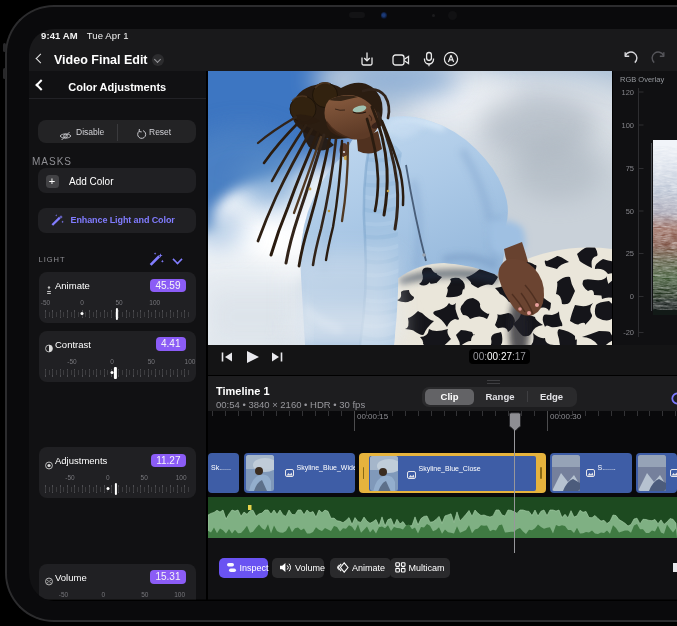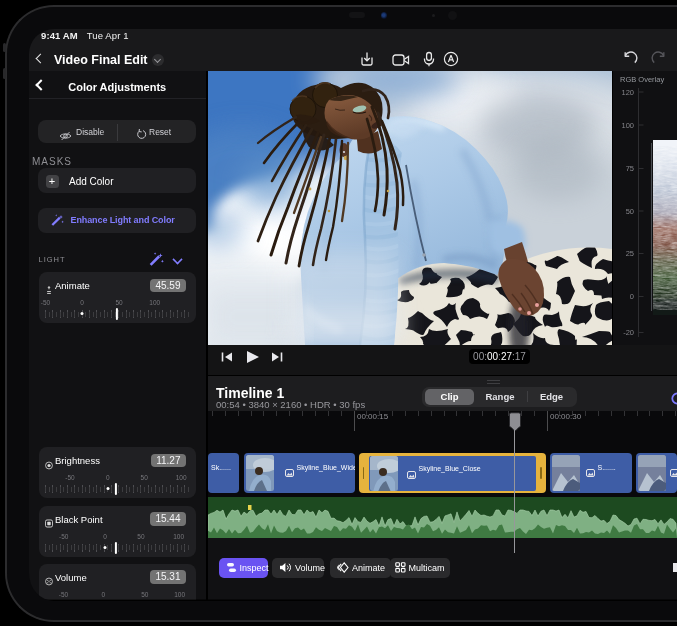--- a/index.html
+++ b/index.html
@@ -28,21 +28,21 @@
 .btnlbl{font-size:8.5px;color:#d2d2d7;}
 #masks{left:32px;top:155.5px;font-size:10px;color:#8e8e93;letter-spacing:1px;}
 #amcard{left:37.5px;top:168px;width:158px;height:25px;background:#202023;border-radius:8px;}
 #ambox{left:45.5px;top:174.5px;width:13px;height:13px;background:#424245;border-radius:3.5px;color:#fff;font-size:11px;line-height:12.5px;text-align:center;}
 #amlbl{left:69px;top:175.5px;font-size:10px;color:#fff;}
 #encard{left:37.5px;top:208px;width:158px;height:25px;background:#202023;border-radius:8px;}
 #enlbl{left:70.5px;top:215px;font-size:9px;font-weight:bold;color:#817cff;letter-spacing:-0.1px;}
 #light{left:38.5px;top:255px;font-size:7.5px;color:#8e8e93;letter-spacing:1px;}
 .scard{left:38.5px;width:157px;height:51px;background:#202023;border-radius:8px;overflow:hidden;}
 .sname{position:absolute;left:16.5px;top:8px;font-size:9.5px;color:#fff;}
-.spill{position:absolute;right:9.5px;top:6.5px;height:13.5px;background:#737373;border-radius:4px;font-size:10px;color:#f5f5f7;line-height:13.5px;padding:0 5.5px;}
+.spill{position:absolute;right:9.5px;top:6.5px;height:13.5px;background:#8b5cf6;border-radius:4px;font-size:10px;color:#f5f5f7;line-height:13.5px;padding:0 5.5px;}
 .sicon{position:absolute;}
 .sicon svg{width:100%;height:100%;}
 .ticks{position:absolute;left:6.5px;right:4px;top:38px;height:8px;background:repeating-linear-gradient(to right,#3c3c3f 0 1px,transparent 1px 3.67px),repeating-linear-gradient(to right,#4e4e52 0 1px,transparent 1px 7.34px);background-size:100% 5px,100% 8px;background-position:0 1.5px,0 0;background-repeat:repeat-x;}
 .tlab{position:absolute;top:27px;font-size:6.5px;color:#77777c;transform:translateX(-50%);}
 .sdot{position:absolute;top:40px;width:3px;height:3px;border-radius:50%;background:#fff;transform:translateX(-50%);}
 .smark{position:absolute;top:36px;width:2.2px;height:12px;border-radius:1px;background:#fff;transform:translateX(-50%);}
 </style>
 </head>
 <body>
 <div id="content">
@@ -145,49 +145,49 @@
 <span class="sname">Animate</span>
 <span class="spill">45.59</span>
 <div class="ticks"></div>
 <span class="tlab" style="left:7px;">-50</span>
 <span class="tlab" style="left:43.5px;">0</span>
 <span class="tlab" style="left:80.5px;">50</span>
 <span class="tlab" style="left:116.3px;">100</span>
 <span class="sdot" style="left:43.5px;"></span>
 <span class="smark" style="left:78px;"></span>
 </div>
+<div class="abs scard" style="top:330.8px;">
+<div class="sicon" style="left:6px;top:8.5px;width:8px;height:9px;"><svg viewBox="0 0 13 13">
+          <circle cx="6.5" cy="6.5" r="5.6" fill="none" stroke="#ddd" stroke-width="1.3"></circle>
+          <path d="M6.5 1 A5.5 5.5 0 0 1 6.5 12 Z" fill="#ddd"></path>
+        </svg></div>
+<span class="sname">Contrast</span>
+<span class="spill">4.41</span>
+<div class="ticks"></div>
+<span class="tlab" style="left:33.5px;">-50</span>
+<span class="tlab" style="left:73.5px;">0</span>
+<span class="tlab" style="left:112.8px;">50</span>
+<span class="tlab" style="left:151.5px;">100</span>
+<span class="sdot" style="left:73.5px;"></span>
+<span class="smark" style="left:76.9px;"></span>
+</div>
 <div class="abs scard" style="top:447.3px;">
 <div class="sicon" style="left:6px;top:8.5px;width:8px;height:9px;"><svg viewBox="0 0 13 13">
           <circle cx="6.5" cy="6.5" r="5.6" fill="none" stroke="#ddd" stroke-width="1.3"></circle>
           <circle cx="6.5" cy="6.5" r="2.6" fill="#ddd"></circle>
         </svg></div>
-<span class="sname">Brightness</span>
+<span class="sname">Adjustments</span>
 <span class="spill">11.27</span>
 <div class="ticks"></div>
 <span class="tlab" style="left:31.5px;">-50</span>
 <span class="tlab" style="left:69.3px;">0</span>
 <span class="tlab" style="left:105.7px;">50</span>
 <span class="tlab" style="left:142.6px;">100</span>
 <span class="sdot" style="left:69.3px;"></span>
 <span class="smark" style="left:77.5px;"></span>
-</div>
-<div class="abs scard" style="top:505.5px;">
-<div class="sicon" style="left:6px;top:8.5px;width:8px;height:9px;"><svg viewBox="0 0 12 12">
-          <rect x="0.7" y="0.7" width="10.6" height="10.6" rx="2.4" fill="none" stroke="#ddd" stroke-width="1.3"></rect>
-          <rect x="3.4" y="3.4" width="5.2" height="5.2" rx="1" fill="#ddd"></rect>
-        </svg></div>
-<span class="sname">Black Point</span>
-<span class="spill">15.44</span>
-<div class="ticks"></div>
-<span class="tlab" style="left:25.3px;">-50</span>
-<span class="tlab" style="left:66.5px;">0</span>
-<span class="tlab" style="left:102.4px;">50</span>
-<span class="tlab" style="left:140.2px;">100</span>
-<span class="sdot" style="left:66.5px;"></span>
-<span class="smark" style="left:77.8px;"></span>
 </div>
 <div class="abs scard" style="top:563.7px;">
 <div class="sicon" style="left:6px;top:8.5px;width:8px;height:9px;"><svg viewBox="0 0 13 13">
           <circle cx="6.5" cy="6.5" r="5.6" fill="none" stroke="#ddd" stroke-width="1.3"></circle>
           <g fill="#ddd">
             <circle cx="4.5" cy="4.5" r=".9"></circle>
             <circle cx="8.5" cy="4.5" r=".9"></circle>
             <circle cx="4.5" cy="8.5" r=".9"></circle>
             <circle cx="8.5" cy="8.5" r=".9"></circle>
             <circle cx="6.5" cy="6.5" r=".9"></circle>
@@ -405,21 +405,21 @@
 #transport{left:208px;top:345px;width:469px;height:29.5px;background:#141415;}
 #tlhead{left:208px;top:375.5px;width:469px;height:35px;background:#1d1d1f;}
 #tracks{left:208px;top:410.5px;width:469px;height:127.5px;background:#09090b;}
 #tlbot{left:208px;top:538px;width:469px;height:61.5px;background:#111113;}
 #tcpill{left:469px;top:348.5px;width:61px;height:15px;background:#000;border-radius:4px;
  font-size:10px;line-height:15px;text-align:center;color:#98989d;}
 #tcpill b{color:#fff;font-weight:normal;}
 #seg{left:422px;top:386.5px;width:155px;height:20.5px;background:#2a2a2c;border-radius:7px;}
 #segsel{left:424.5px;top:388.5px;width:49px;height:16.5px;background:#636366;border-radius:5px;}
 .seglbl{top:391px;font-size:9.5px;font-weight:bold;color:#e2e2e6;transform:translateX(-50%);}
-#tl1{left:216px;top:385px;font-size:14px;font-weight:bold;color:#fff;}
+#tl1{left:216px;top:385px;font-size:11px;font-weight:bold;color:#fff;}
 #tl2{left:216px;top:398.5px;font-size:9.5px;color:#98989d;}
 #handle{left:486.5px;top:380px;width:13px;height:4px;border-top:1.5px solid #3e3e41;border-bottom:1.5px solid #3e3e41;background:transparent;}
 #rulerticks{left:212px;top:411px;width:465px;height:5px;
  background:repeating-linear-gradient(to right,#333336 0 1px,transparent 1px 12.867px);}
 .rlab{top:412px;font-size:8px;color:#8e8e93;}
 .majtick{top:411px;width:1px;height:20px;background:#4c4c4e;}
 .clip{top:453px;height:40px;background:#3e5da6;border-radius:4px;overflow:hidden;}
 .cliplbl{position:absolute;top:10.5px;font-size:7px;color:#fff;white-space:nowrap;}
 .thumb{position:absolute;left:2px;top:2px;width:28px;height:36px;border-radius:2.5px;overflow:hidden;}
 .picicon{position:absolute;top:10px;width:9px;height:8px;}

